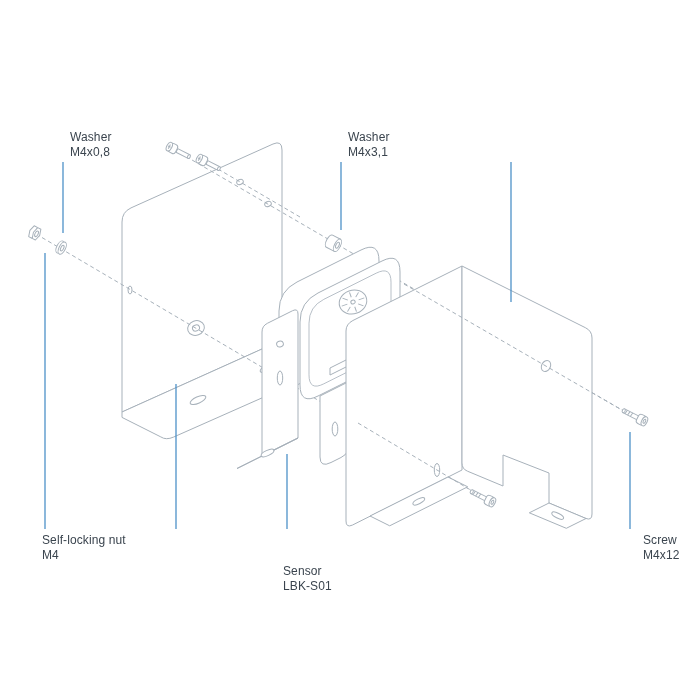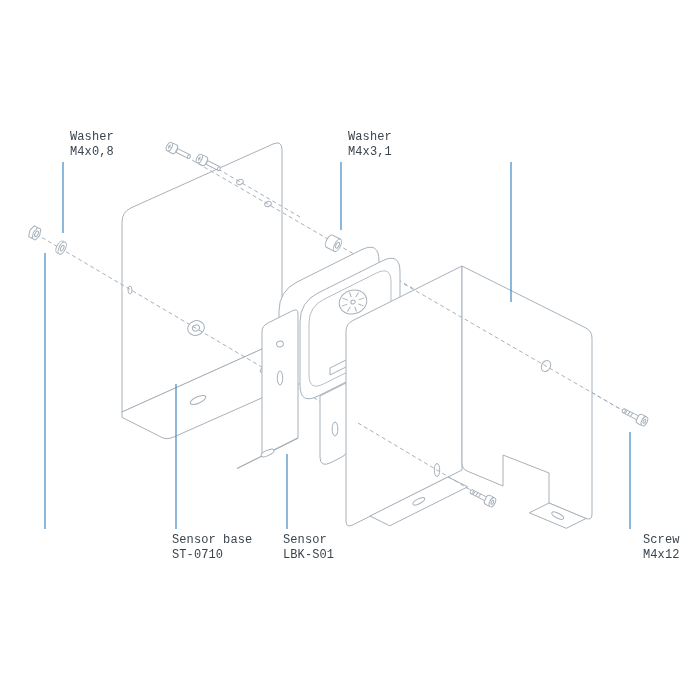--- a/index.html
+++ b/index.html
@@ -1,19 +1,19 @@
 <!DOCTYPE html>
 <html><head>
 <meta charset="utf-8">
 <style>
   html,body{margin:0;padding:0;background:#ffffff;}
   .stage{position:relative;width:700px;height:700px;background:#ffffff;overflow:hidden;
          font-family:"Liberation Sans", sans-serif;}
   .stage svg{position:absolute;left:0;top:0;}
-  .label{position:absolute;color:#3a444e;font-size:12px;line-height:15px;letter-spacing:.1px;white-space:nowrap;font-family:Liberation Mono, monospace;}
+  .label{position:absolute;color:#3a444e;font-size:12px;line-height:15px;letter-spacing:.1px;white-space:nowrap;}
   
   .part{fill:#ffffff;stroke:#a7b1ba;stroke-width:1;stroke-linejoin:round;}
   .hole{fill:#ffffff;stroke:#a7b1ba;stroke-width:1;}
   .thin{fill:none;stroke:#a7b1ba;stroke-width:1;}
   .dash{fill:none;stroke:#a7b1ba;stroke-width:1;stroke-dasharray:4 3;}
   .leader{stroke:#4e91c8;stroke-width:1.3;}
 </style>
 </head>
 <body>
 
@@ -145,27 +145,27 @@
   <div>Washer</div>
   <div>M4x0,8</div>
 </div>
 
 <div class="label" style="left:348px;top:130px">
   <div>Washer</div>
   <div>M4x3,1</div>
 </div>
 
 
-
-<div class="label" style="left:172px;top:533px">
-  <div>Sensor base</div>
-  <div>ST-0710</div>
+<div class="label" style="left:42px;top:533px">
+  <div>Self-locking nut</div>
+  <div>M4</div>
 </div>
 
-<div class="label" style="left:283px;top:533px">
+
+<div class="label" style="left:283px;top:564px">
   <div>Sensor</div>
   <div>LBK-S01</div>
 </div>
 
 <div class="label" style="left:643px;top:533px">
   <div>Screw</div>
   <div>M4x12</div>
 </div>
 
 </div>

